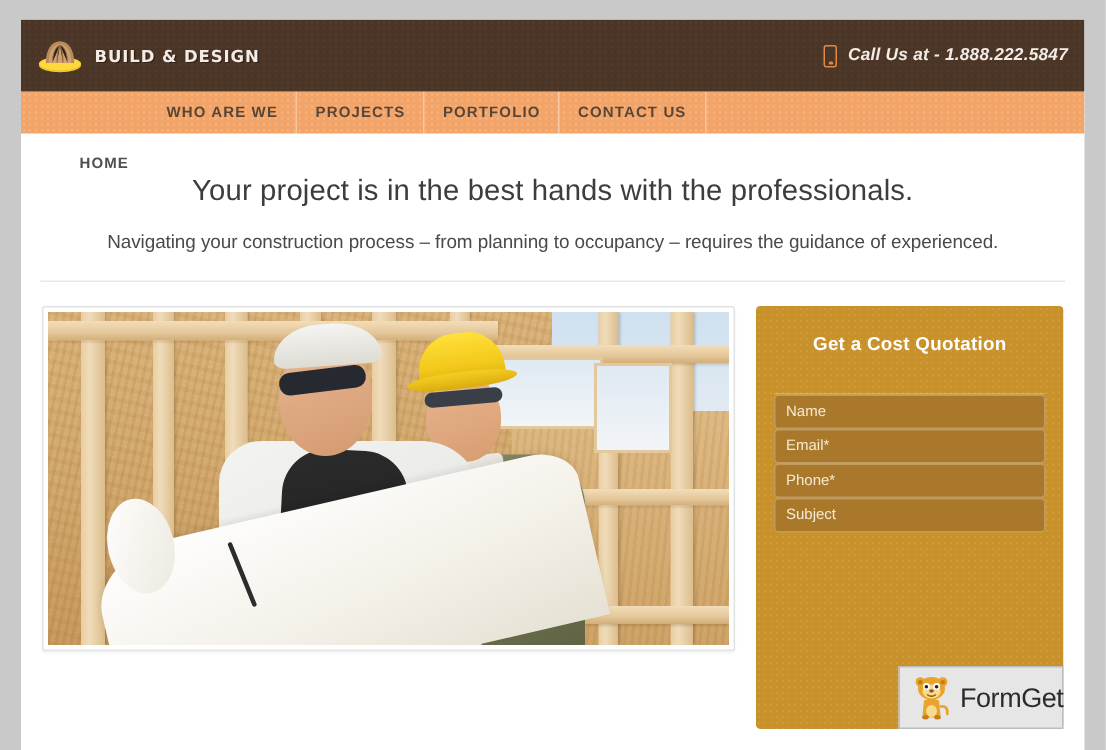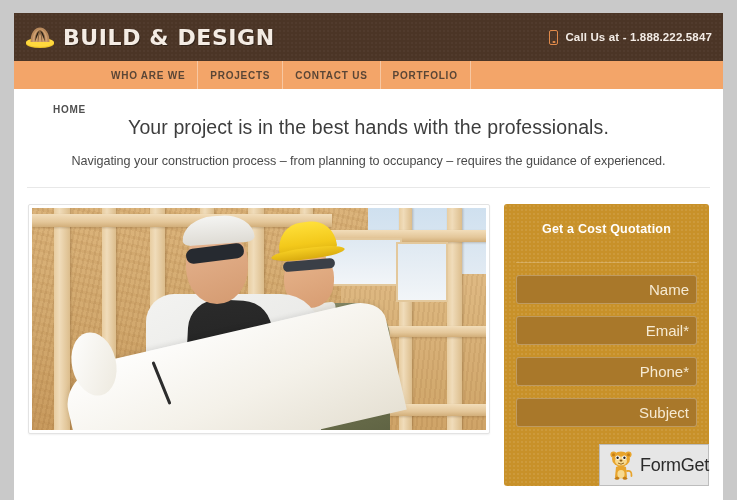--- a/index.html
+++ b/index.html
@@ -51,21 +51,21 @@
 
   .hardhat {
     position: relative;
     width: 30px;
     height: 24px;
     flex: none;
   }
 
   .logo-text {
     color: #f4ece4;
-    font-size: 22px;
+    font-size: 11px;
     font-weight: bold;
     letter-spacing: 0.6px;
     font-family: "DejaVu Sans", sans-serif;
     text-shadow: 1px 1px 0 rgba(0,0,0,0.35);
   }
 
   .phone-block {
     display: flex;
     align-items: center;
     gap: 7px;
@@ -89,20 +89,21 @@
     height: 1.4px;
     background: #e08a4a;
     border-radius: 1px;
   }
 
   .phone-text {
     color: #f3ece6;
     font-size: 11.5px;
     font-weight: bold;
     letter-spacing: 0.15px;
+    font-style: italic;
   }
 
   
   .navbar {
     height: 28px;
     background: #f3a569;
     background-image:
       radial-gradient(circle, rgba(255,255,255,0.18) 0.6px, transparent 0.7px);
     background-size: 4px 4px;
     display: flex;
@@ -356,30 +357,28 @@
     font-size: 12.5px;
     font-weight: bold;
     letter-spacing: 0.2px;
     padding-bottom: 26px;
     border-bottom: 1px solid rgba(255,255,255,0.22);
   }
 
   .field {
     width: 100%;
     display: block;
-    margin-top: 12px;
     background: #a9782a;
     border: 1px solid rgba(255,255,255,0.26);
     border-radius: 3px;
     padding: 5px 7px;
-    font-size: 15px;
+    font-size: 10px;
     color: #f6ead2;
     font-family: "Liberation Sans", sans-serif;
     outline: none;
-    text-align: right;
   }
   .field::placeholder { color: #f6ead2; opacity: 1; }
   .field.textarea { height: 64px; resize: none; }
 
   
   .caption {
     padding: 18px 16px 0 16px;
     font-size: 13.5px;
     color: #6a6a6a;
     letter-spacing: 0.3px;
@@ -445,24 +444,24 @@
       <div class="nav-item active">
         <span>HOME</span>
       </div>
       <div class="nav-item">
         <span>WHO ARE WE</span>
       </div>
       <div class="nav-item">
         <span>PROJECTS</span>
       </div>
       <div class="nav-item">
+        <span>PORTFOLIO</span>
+      </div>
+      <div class="nav-item">
         <span>CONTACT US</span>
-      </div>
-      <div class="nav-item">
-        <span>PORTFOLIO</span>
       </div>
     </div>
 
     <div class="hero">
       <h1 class="headline">Your project is in the best hands with the professionals.</h1>
       <p class="subheadline">Navigating your construction process – from planning to occupancy – requires the guidance of experienced.</p>
     </div>
     <div class="divider"></div>
 
     <div class="content">

